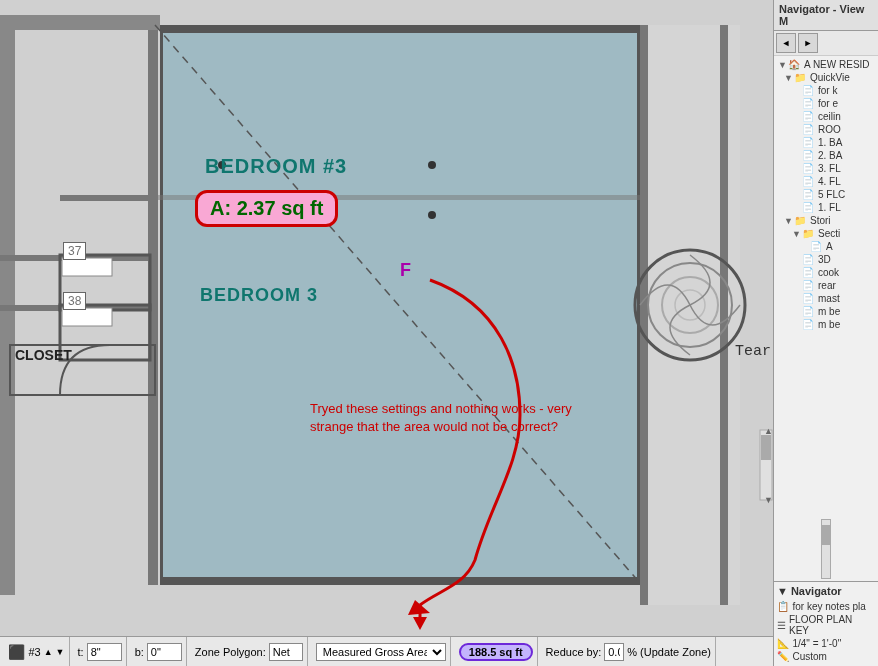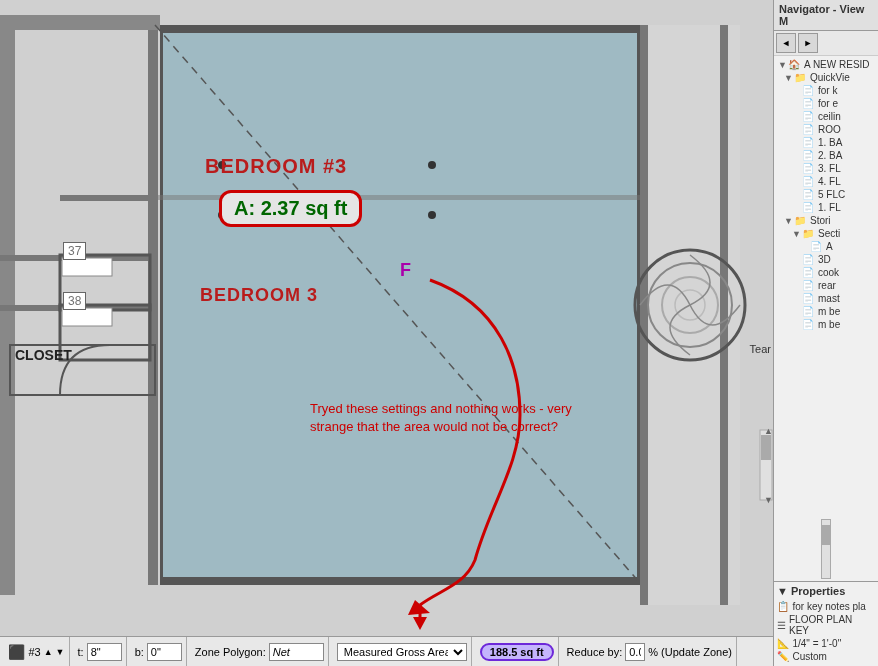--- a/index.html
+++ b/index.html
@@ -94,34 +94,33 @@
     }
 
     .prop-icon { font-size: 10px; color: #555; }
     .prop-label { color: #333; font-size: 10px; }
 
     
     .room-label {
       position: absolute;
       font-size: 18px;
       font-weight: bold;
-      color: #b91c1c;
+      color: #0f766e;
       letter-spacing: 1px;
     }
 
     .area-box {
       position: absolute;
       border: 3px solid #cc0000;
       border-radius: 12px;
-      background: #e5e5e5;
+      background: #f9a8d4;
       padding: 4px 12px;
       font-size: 20px;
       font-weight: bold;
       color: #006600;
-      margin-left: 24px;
     }
 
     .f-label {
       position: absolute;
       font-size: 18px;
       font-weight: bold;
       color: #aa00aa;
     }
 
     .closet-label {
@@ -231,22 +230,23 @@
       position: absolute;
       top: 5px;
       left: 0;
     }
 
     
     .tear-label {
       position: absolute;
       top: 343px;
       right: 2px;
-      font-size: 11px;
+      font-size: 15px;
       color: #333;
+      font-family: Liberation Mono, monospace;
     }
   </style>
 </head>
 <body>
 
 <div class="main-container">
 
   <div class="floorplan-area">
 
     <svg class="svg-overlay" viewBox="0 0 773 636">
@@ -346,21 +346,21 @@
         <input class="status-input" style="width: 35px;" value="8&quot;">
       </div>
 
       <div class="status-segment">
         <span>b:</span>
         <input class="status-input" style="width: 35px;" value="0&quot;">
       </div>
 
       <div class="status-segment">
         <span>Zone Polygon:</span>
-        <input class="status-input" style="width: 55px; font-style: italic;" value="Net">
+        <input class="status-input" style="width: 34px;" value="Net">
       </div>
 
       <div class="status-segment">
         <select class="status-dropdown" style="width:130px;">
           <option>Measured Gross Area</option>
         </select>
       </div>
 
       <div class="status-segment">
         <span class="highlighted-value">188.5 sq ft</span>
@@ -494,21 +494,21 @@
         </div>
       </div>
 
     <div class="nav-scrollbar">
       <div class="nav-scroll-thumb"></div>
     </div>
 
     <div class="properties-section">
       <div class="properties-title">
         <span>▼</span>
-        <span>Properties</span>
+        <span>Navigator</span>
       </div>
       <div id="properties-items">
           <div class="prop-row">
             <span class="prop-icon">📋</span>
             <span class="prop-label">for key notes pla</span>
           </div>
           <div class="prop-row">
             <span class="prop-icon">☰</span>
             <span class="prop-label">FLOOR PLAN KEY</span>
           </div>

